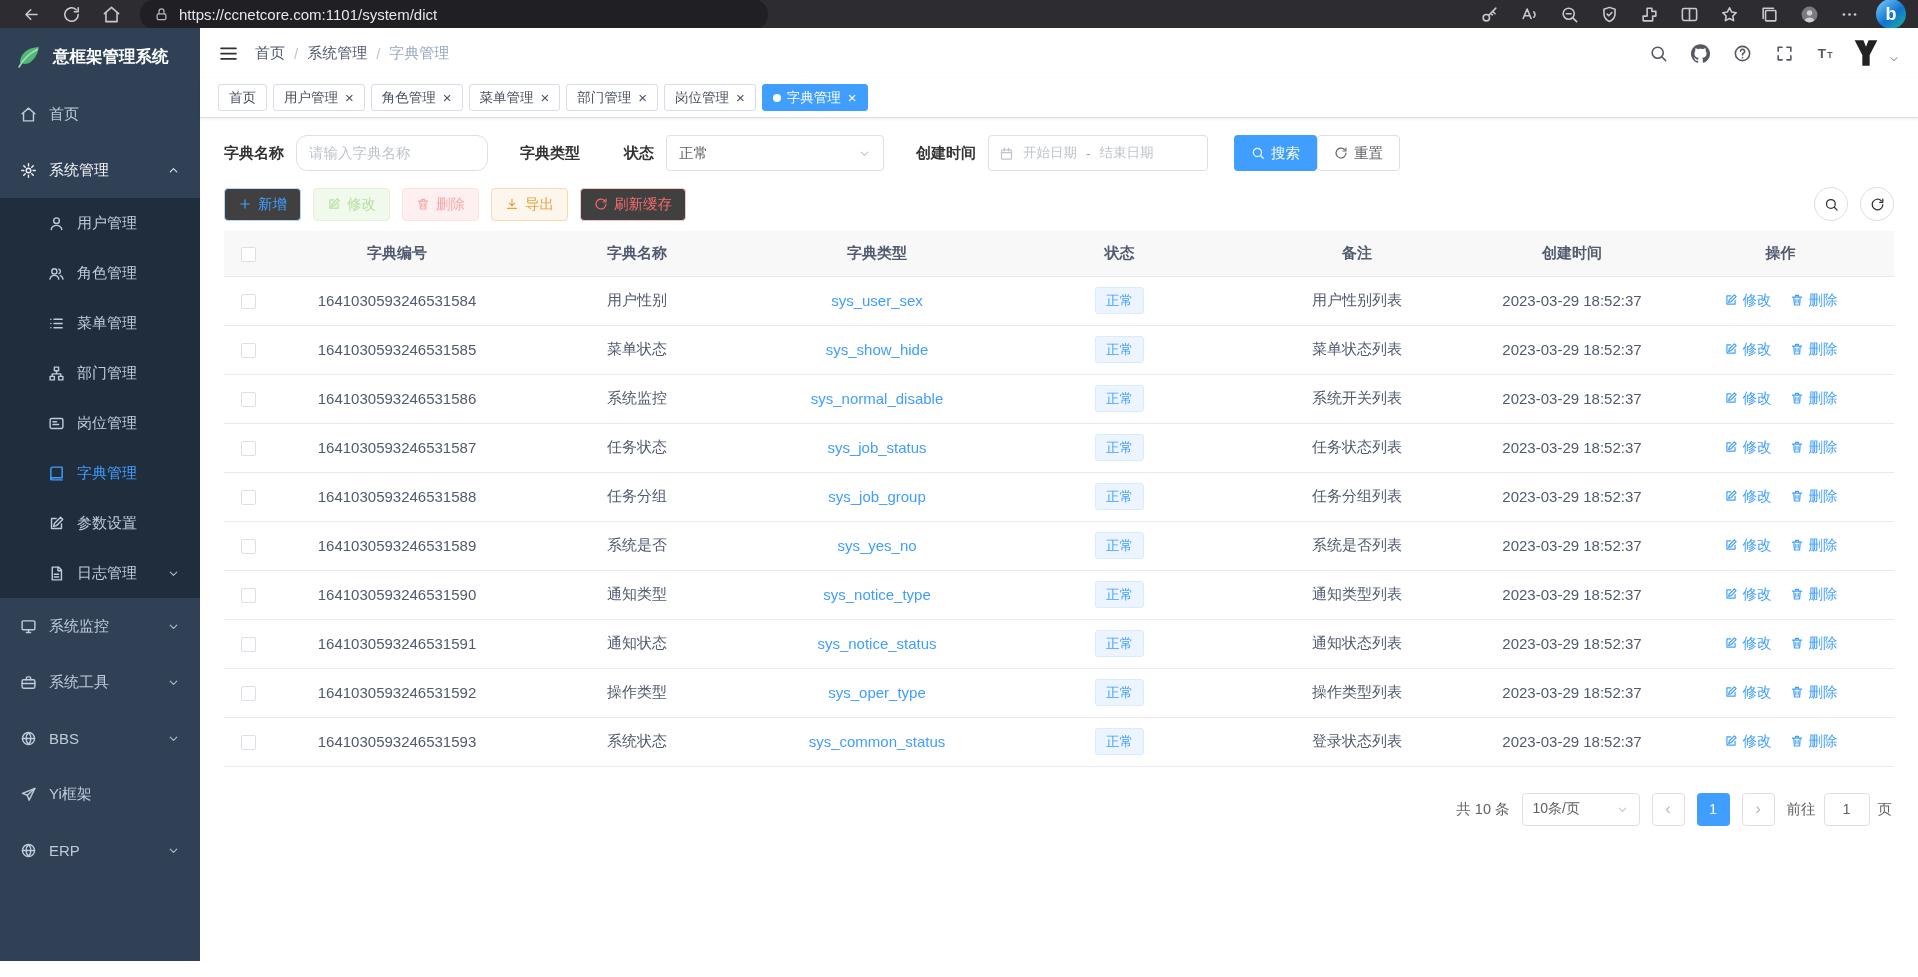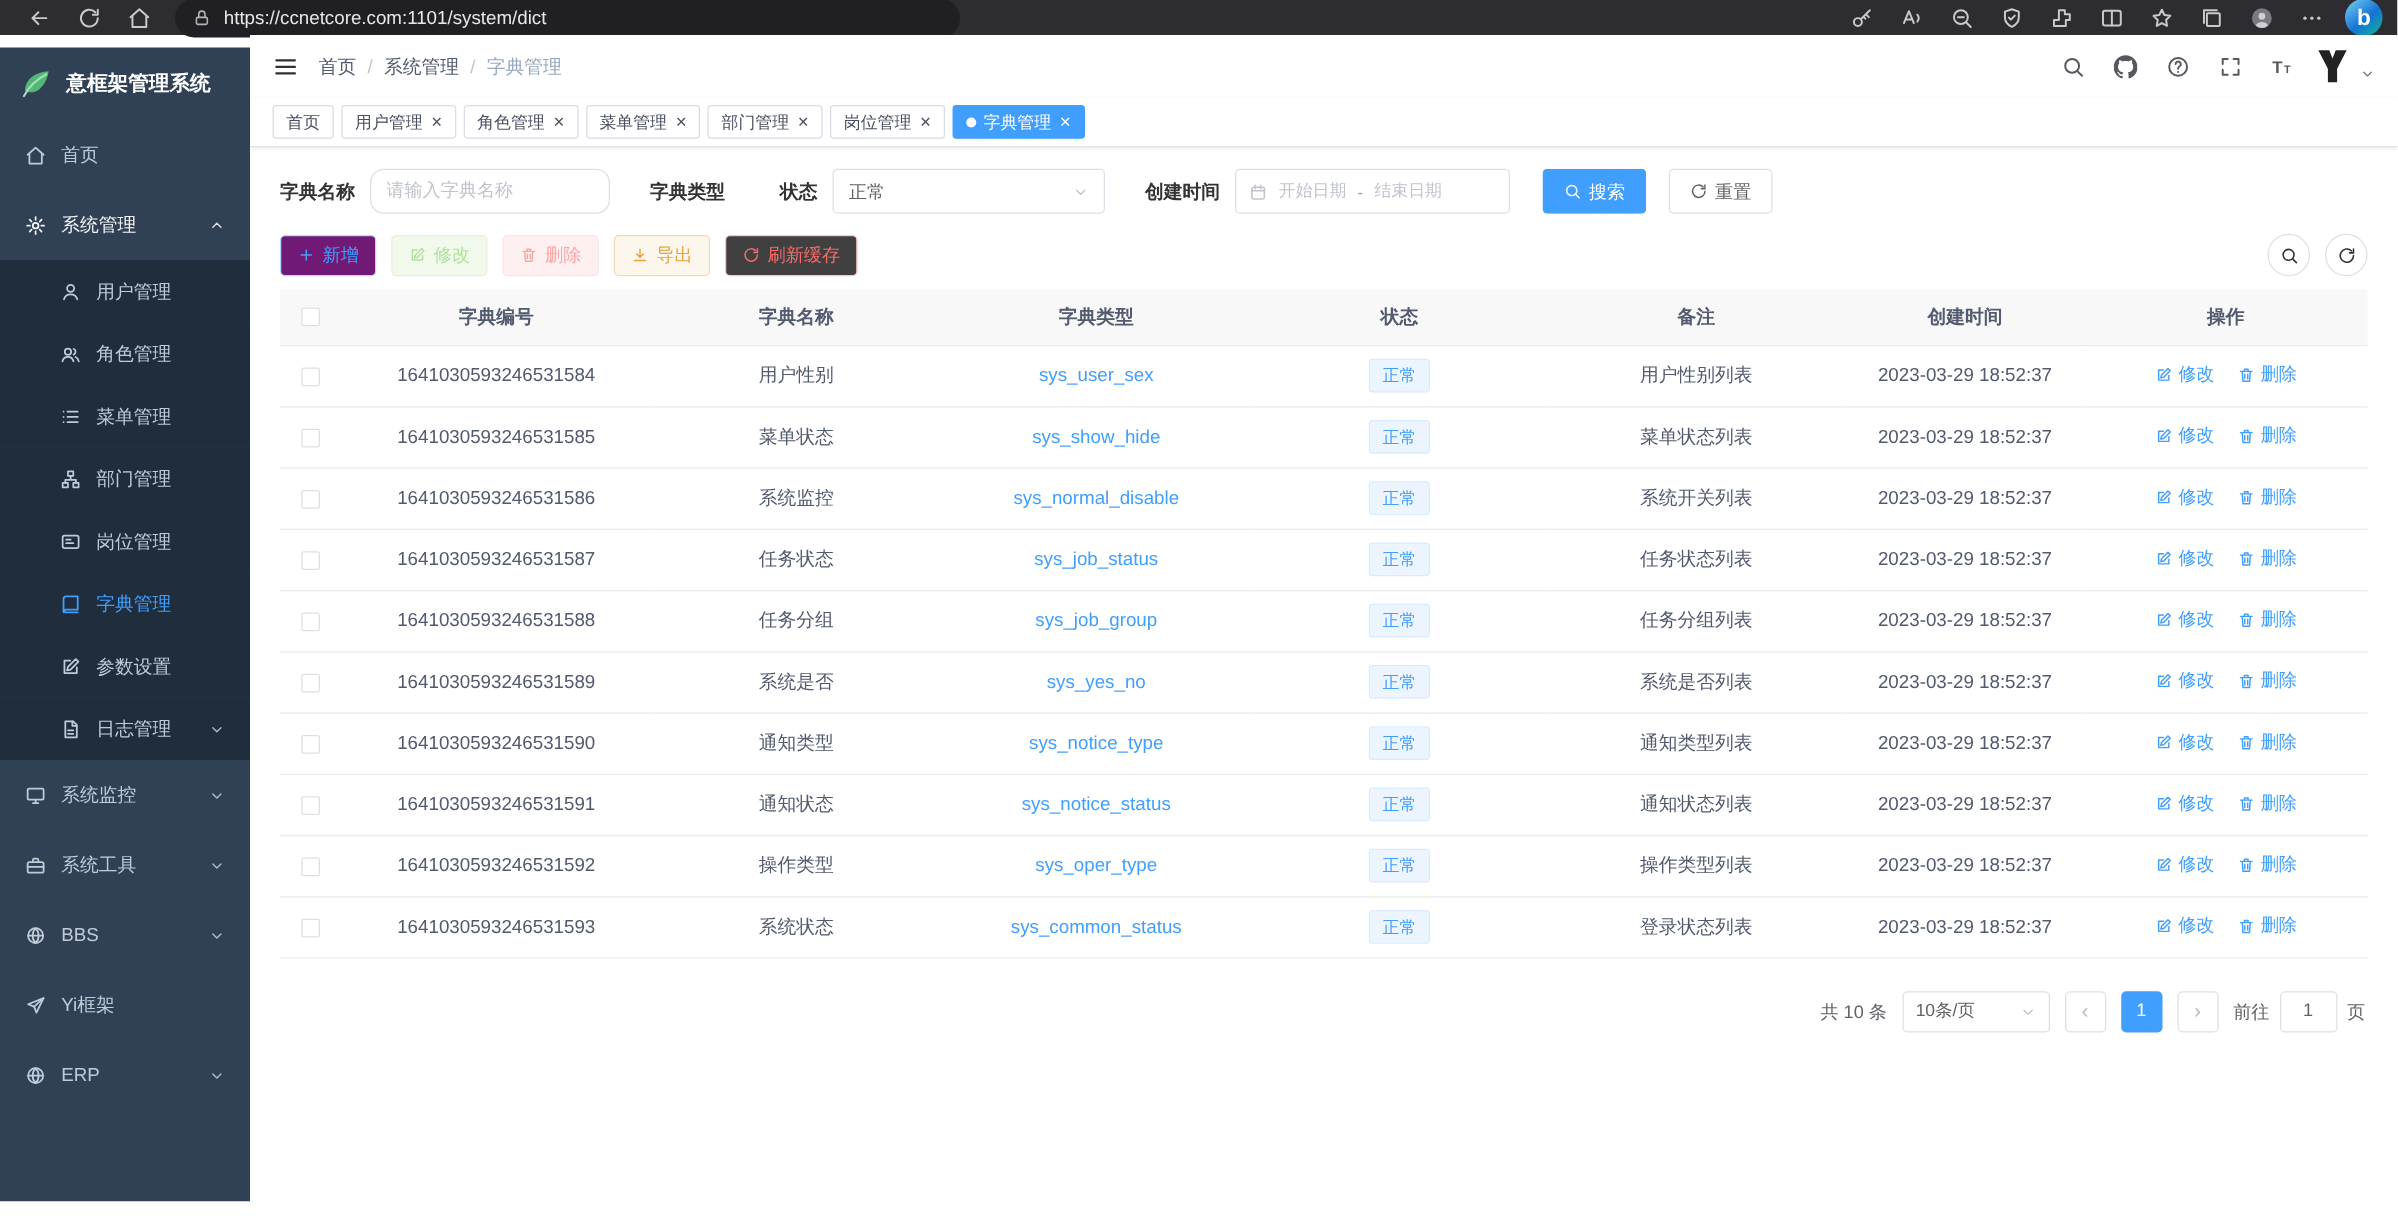--- a/index.html
+++ b/index.html
@@ -15,21 +15,21 @@
   .bbtn{width:38px;height:34px;border-radius:6px;display:flex;align-items:center;justify-content:center;color:#c9c9cd;cursor:pointer;flex:none;}
   .bbtn .icon{width:19px;height:19px;}
   .address-bar{width:628px;height:31px;margin-left:10px;background:#202024;border-radius:16px;display:flex;align-items:center;padding:0 14px;gap:10px;cursor:text;}
   .address-bar .icon{width:15px;height:15px;color:#b3b3b8;}
   .address-url{font-size:15px;color:#e7e7ea;white-space:nowrap;}
   .browser-right{margin-left:auto;display:flex;align-items:center;gap:2px;}
   .copilot{width:30px;height:30px;border-radius:50%;margin-left:8px;background:linear-gradient(140deg,#7cd4f5 0%,#1273d4 55%,#18b98f 100%);color:#fff;font-weight:bold;font-size:18px;display:flex;align-items:center;justify-content:center;cursor:pointer;}
 
   
   .app{display:flex;height:933px;}
-  .sidebar{width:200px;background:#304156;flex:none;display:flex;flex-direction:column;overflow:hidden;margin-top:10px;}
+  .sidebar{width:200px;background:#304156;flex:none;display:flex;flex-direction:column;overflow:hidden;}
   .logo-row{height:58px;display:flex;align-items:center;gap:10px;padding:0 15px;cursor:pointer;}
   .logo-icon{width:28px;height:28px;}
   .logo-title{color:#fff;font-size:16.5px;font-weight:bold;white-space:nowrap;}
   .menu{flex:1;overflow:hidden;}
   .menu-item{display:flex;align-items:center;gap:12px;color:#bfcbd9;font-size:15px;cursor:pointer;white-space:nowrap;}
   .menu-item.top{height:56px;padding:0 20px;}
   .menu-item.sub{height:50px;padding:0 20px 0 48px;background:#1f2d3d;}
   .menu-item .mi-icon{width:17px;height:17px;}
   .menu-item.expanded{color:#f4f4f5;}
   .menu-item.active{color:var(--accent);}
@@ -68,27 +68,27 @@
   .f-input.name{width:192px;border-radius:11px;}
   .f-input.type{width:245px;}
   .f-select{width:218px;height:36px;border:1px solid #dcdfe6;border-radius:4px;display:flex;align-items:center;padding:0 12px;font-size:14.5px;color:#606266;cursor:pointer;background:#fff;}
   .caret{margin-left:auto;width:13px;height:13px;color:#c0c4cc;}
   .f-date{width:220px;height:36px;border:1px solid #dcdfe6;border-radius:4px;display:flex;align-items:center;padding:0 10px;gap:9px;font-size:13.5px;color:#bfc4cc;background:#fff;cursor:pointer;}
   .f-date .icon{width:15px;height:15px;color:#c0c4cc;}
   .f-date-sep{color:#9aa0a8;}
   .btn{height:36px;border-radius:4px;display:inline-flex;align-items:center;gap:6px;padding:0 16px;font-size:14.5px;cursor:pointer;border:1px solid transparent;white-space:nowrap;}
   .btn .icon{width:14px;height:14px;}
   .btn-search{background:var(--accent);color:#fff;margin-left:6px;}
-  .btn-reset{background:#fff;border-color:#dcdfe6;color:#606266;margin-left:18px;}
+  .btn-reset{background:#fff;border-color:#dcdfe6;color:#606266;}
 
   
   .toolbar{display:flex;align-items:center;padding:16px 24px 0;flex:none;}
   .tbtn{height:33px;border-radius:4px;display:inline-flex;align-items:center;gap:6px;padding:0 13px;font-size:14.5px;cursor:pointer;border:1px solid transparent;margin-right:12px;white-space:nowrap;}
   .tbtn .icon{width:14px;height:14px;}
-  .tbtn.add{background:#701a75;border-color:#b3d8ff;color:#409eff;}
+  .tbtn.add{background:#404040;border-color:#b3d8ff;color:#409eff;}
   .tbtn.edit{background:#f0f9eb;border-color:#e1f3d8;color:#b3e19d;cursor:not-allowed;}
   .tbtn.del{background:#fef0f0;border-color:#fde2e2;color:#f9a7a7;cursor:not-allowed;}
   .tbtn.export{background:#fdf6ec;border-color:#f5dab1;color:#e6a23c;}
   .tbtn.cache{background:#404040;border-color:#fbc4c4;color:#f56c6c;}
   .toolbar-right{margin-left:auto;display:flex;gap:12px;}
   .circle-btn{width:34px;height:34px;border-radius:50%;border:1px solid #dcdfe6;background:#fff;display:flex;align-items:center;justify-content:center;color:#303133;cursor:pointer;}
   .circle-btn .icon{width:15px;height:15px;}
 
   
   .table-wrap{padding:10px 24px 0;flex:none;}

